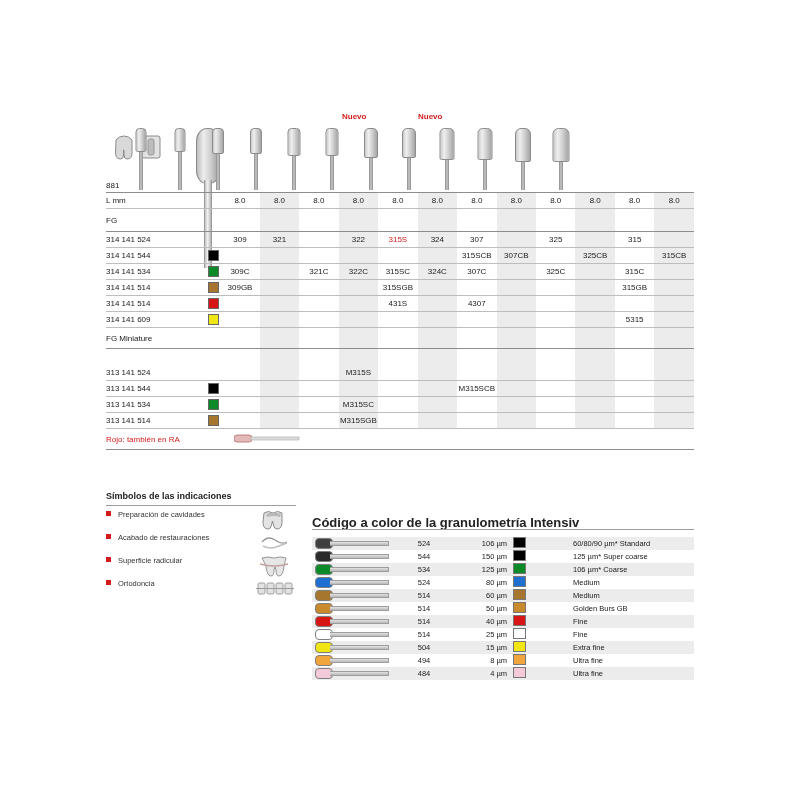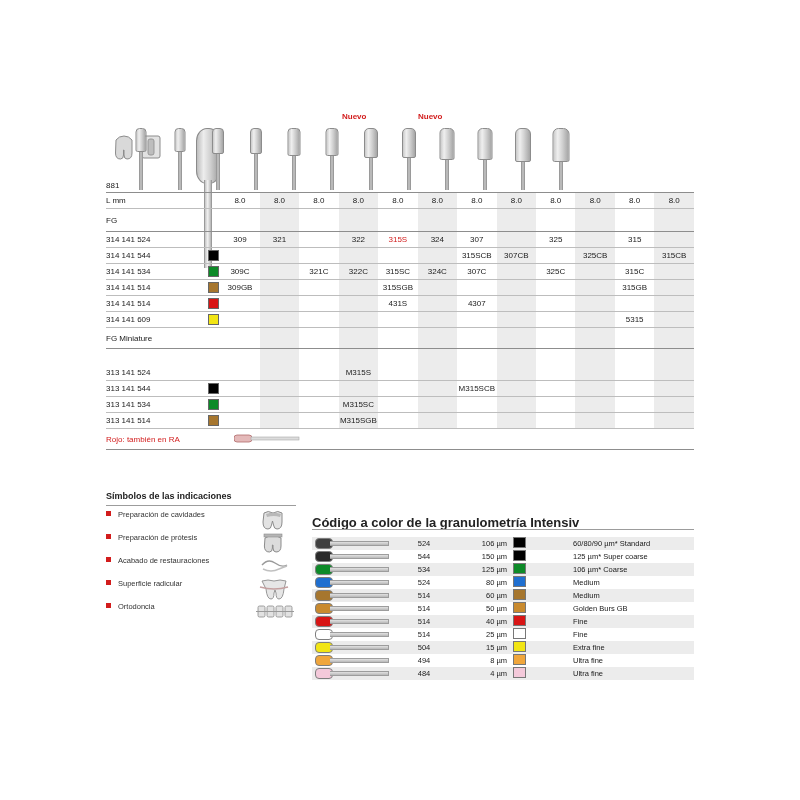--- a/index.html
+++ b/index.html
@@ -429,28 +429,20 @@
 
     <div class="ind-item" style="margin-top:8px;">
       <span class="sq"></span>
       <span>Preparación de cavidades</span>
       <svg class="ind-ic" viewBox="0 0 44 22" style="top:0;">
         <path d="M12 4 q4 -3 9 0 q5 -3 9 0 l0 9 q0 7 -5 7 q-3 0 -3.5 -4 l-1 -4 l-1 4 q-0.5 4 -3.5 4 q-5 0 -5 -7 z" fill="#e3e3e3" stroke="#8c8c8c" stroke-width="1"></path>
         <path d="M14 5 q7 -3 15 0 l-1 3 q-6 -2 -13 0 z" fill="#b9b9b9"></path>
       </svg>
     </div>
 
-    <div class="ind-item">
-      <span class="sq"></span>
-      <span>Preparación de prótesis</span>
-      <svg class="ind-ic" viewBox="0 0 44 22" style="top:0;">
-        <path d="M13 6 q8 -5 16 0 l0 8 q0 6 -5 6 q-3 0 -3 -4 l0 -3 l-0.6 0 l0 3 q0 4 -3 4 q-5 0 -5 -6 z" fill="#dcdcdc" stroke="#8c8c8c" stroke-width="1"></path>
-        <rect x="12" y="2" width="18" height="3" fill="#b5b5b5" stroke="#8c8c8c" stroke-width="0.6"></rect>
-      </svg>
-    </div>
 
     <div class="ind-item">
       <span class="sq"></span>
       <span>Acabado de restauraciones</span>
       <svg class="ind-ic" viewBox="0 0 44 22" style="top:0;">
         <path d="M10 10 q6 -7 13 -2 q7 5 12 2" fill="none" stroke="#9a9a9a" stroke-width="1.4"></path>
         <path d="M11 14 q8 4 16 0 q5 -2 8 -3" fill="none" stroke="#c0c0c0" stroke-width="1.4"></path>
       </svg>
     </div>
 

